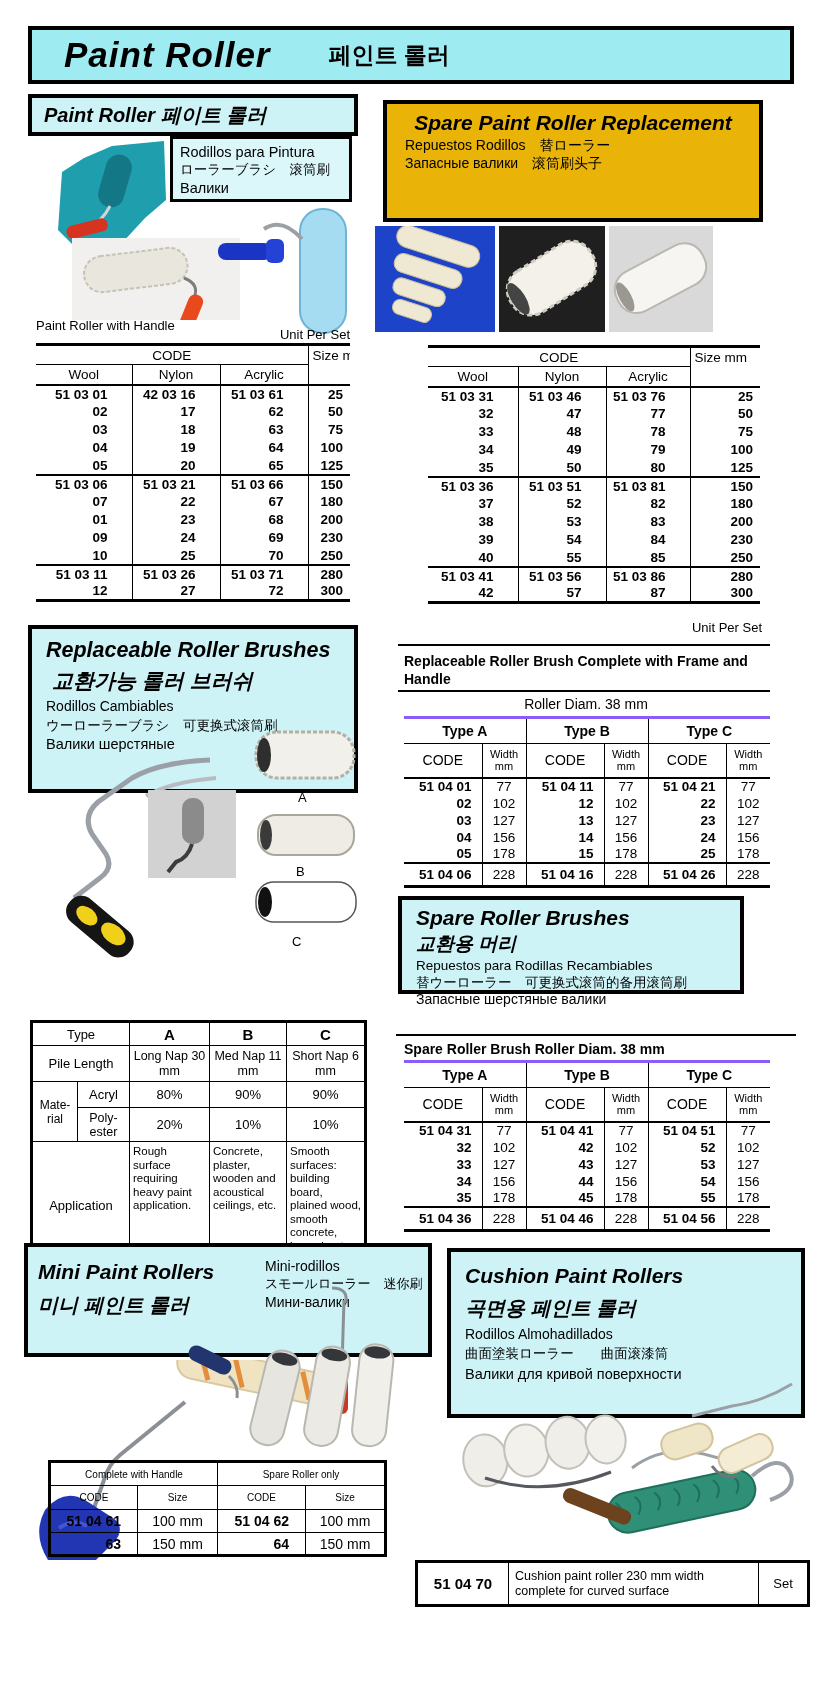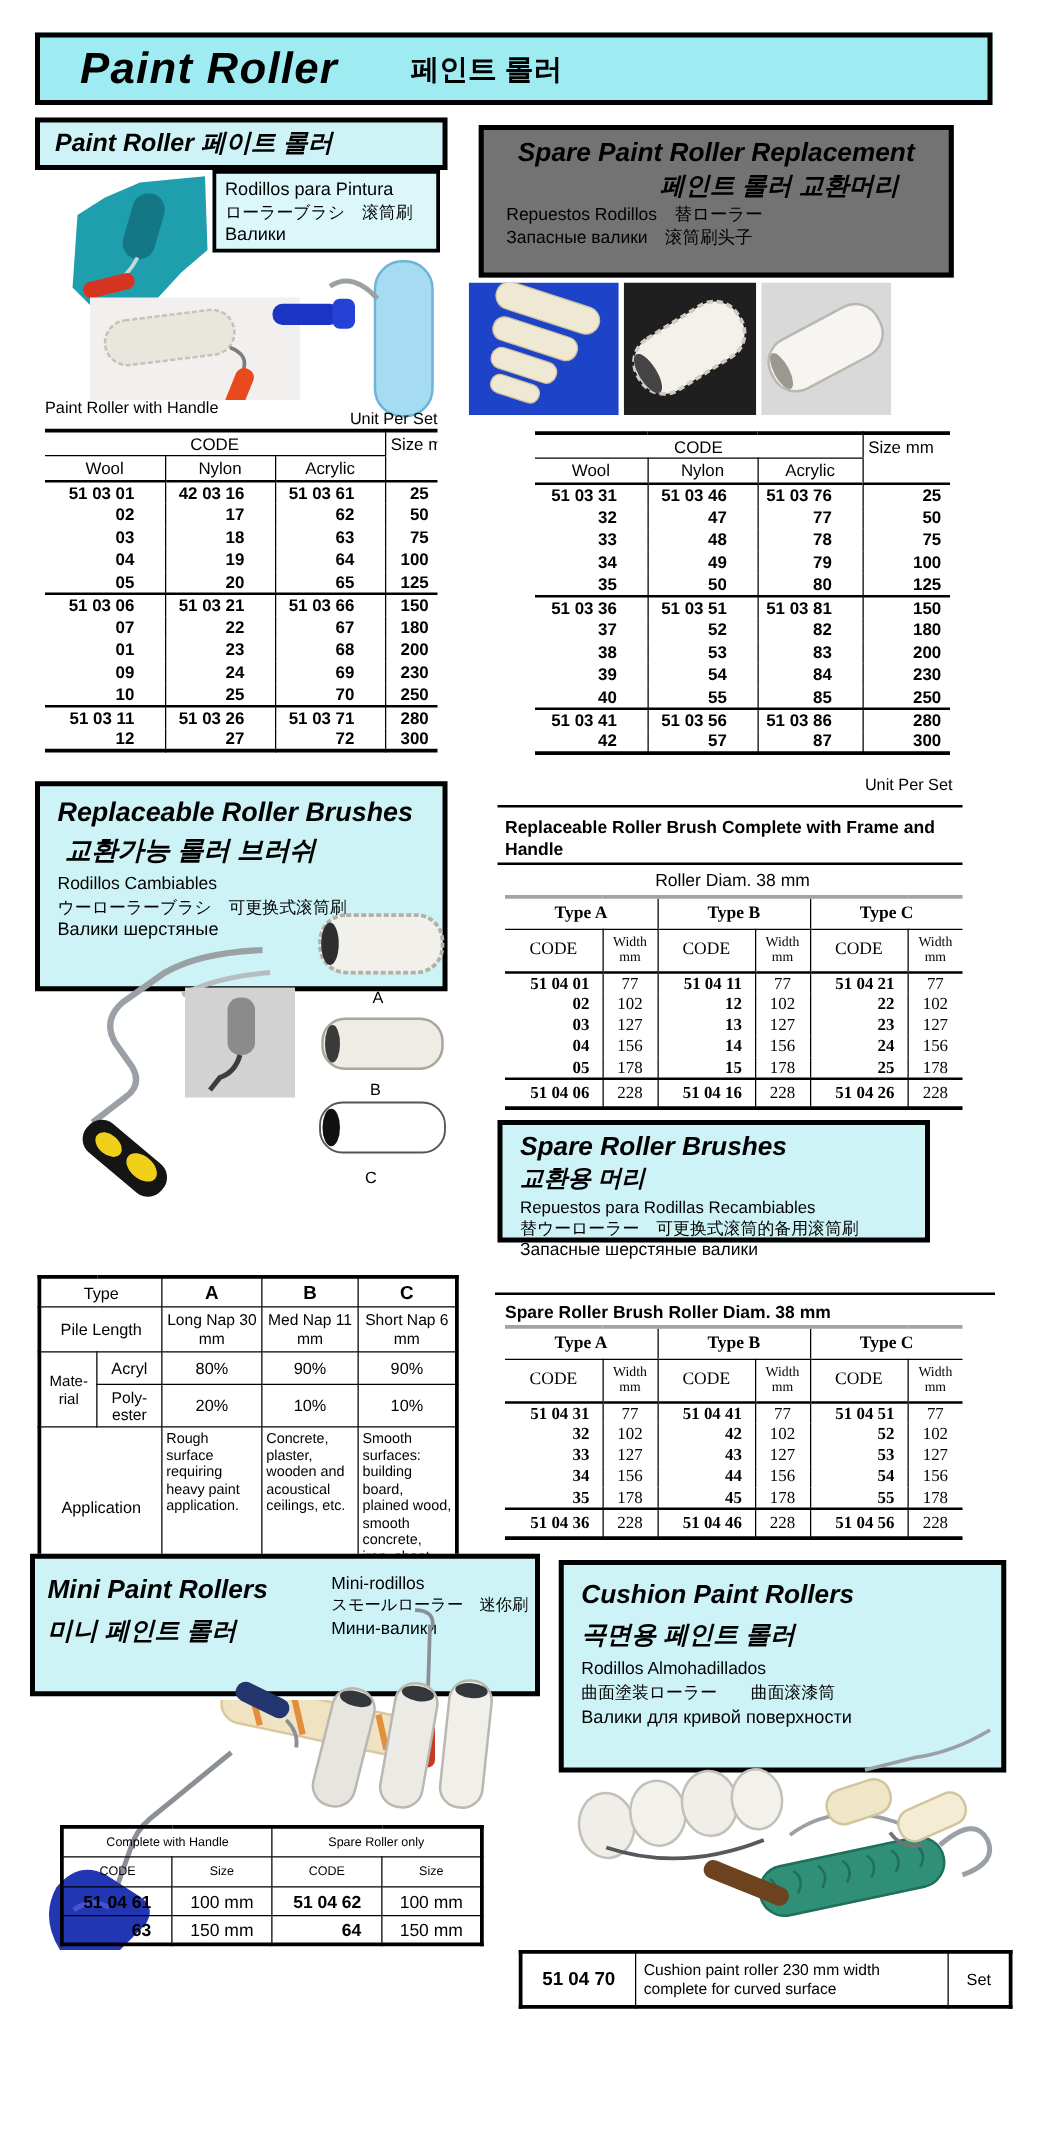--- a/index.html
+++ b/index.html
@@ -29,21 +29,21 @@
   .ct4 th { font-weight:normal; font-size:13.5px; height:20px; }
   .ct4 tr.h1 th.code-h { border-bottom:1.5px solid #000; }
   .ct4 th.size-h { border-left:1.5px solid #000; border-bottom:2px solid #000; vertical-align:top; padding:2px 0 0 4px; text-align:left; }
   .ct4 tr.h2 th { border-bottom:2px solid #000; }
   .ct4 tr.h2 th + th { border-left:1.5px solid #000; }
   .ct4 td { font-weight:bold; font-size:13.5px; height:18px; text-align:right; padding-right:24px; }
   .ct4 td + td { border-left:1.5px solid #000; }
   .ct4 td:nth-child(4) { padding-right:7px; }
   .ct4 tbody + tbody { border-top:2px solid #000; }
 
-  .ct6 { border-top:3px solid #a3a3a3; border-bottom:3px solid #000;font-family:Liberation Serif, serif; }
+  .ct6 { border-top:3px solid #8b5cf6; border-bottom:3px solid #000; }
   .ct6 tr.h1 th { font-weight:bold; font-size:14px; height:26px; border-bottom:1.5px solid #000; }
   .ct6 tr.h1 th + th { border-left:1.5px solid #000; }
   .ct6 tr.h2 th { border-bottom:2px solid #000; }
   .ct6 tr.h2 th + th { border-left:1.5px solid #000; }
   .ct6 th.code-th { font-weight:normal; font-size:14px; height:34px; }
   .ct6 th.width-th { font-weight:normal; font-size:11px; line-height:12px; white-space:normal; padding:2px; }
   .ct6 td { font-size:13.5px; height:17px; }
   .ct6 td + td { border-left:1.5px solid #000; }
   .ct6 td:nth-child(odd) { font-weight:bold; text-align:right; padding-right:10px; }
   .ct6 td:nth-child(even) { font-weight:normal; text-align:center; }
@@ -205,23 +205,22 @@
         </tr>
         <tr>
           <td>12</td>
           <td>27</td>
           <td>72</td>
           <td>300</td>
         </tr>
       </tbody>
   </table>
 
-  <div class="abs cyanbox" style="left:383px;top:100px;width:380px;height:122px;padding:6px 12px;background:#737373;">
+  <div class="abs cyanbox" style="left:383px;top:100px;width:380px;height:122px;padding:6px 12px;background:#eab308;">
     <div class="ttl-en" style="text-align:center;">Spare Paint Roller Replacement</div>
-    <div class="ttl-ko" style="text-align:right;padding-right:28px;">페인트 롤러 교환머리</div>
     <div class="lang" style="font-size:14px;padding-left:6px;">Repuestos Rodillos　替ローラー</div>
     <div class="lang" style="font-size:14px;padding-left:6px;">Запасные валики　滚筒刷头子</div>
   </div>
 
   <svg class="abs photo" style="left:375px;top:226px;" width="120" height="106" viewBox="0 0 120 106">
     <rect width="120" height="106" fill="#1d44c8"></rect>
     <g transform="rotate(18 60 53)">
       <rect x="10" y="10" width="86" height="22" rx="11" fill="#efe8d2" stroke="#cdbf9c"></rect>
       <rect x="16" y="38" width="70" height="19" rx="9" fill="#efe8d2" stroke="#cdbf9c"></rect>
       <rect x="22" y="62" width="54" height="17" rx="8" fill="#efe8d2" stroke="#cdbf9c"></rect>

